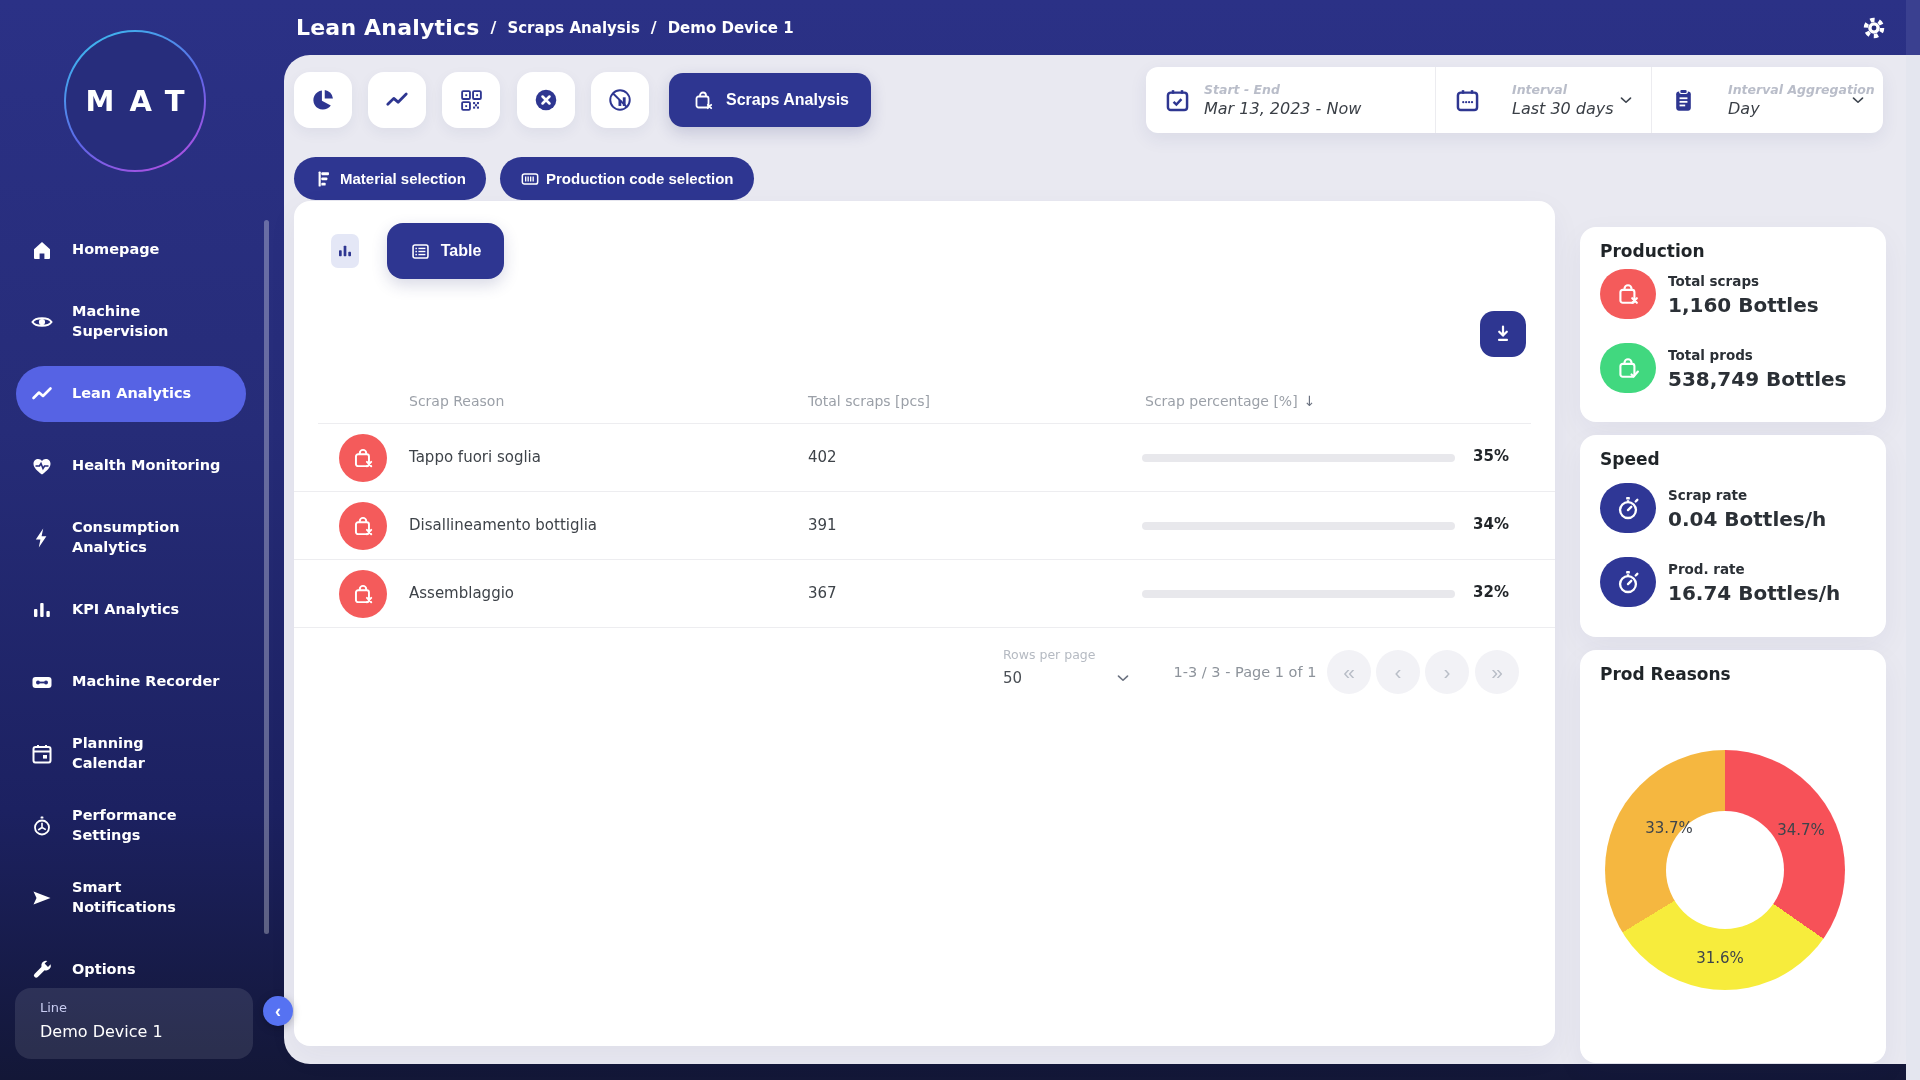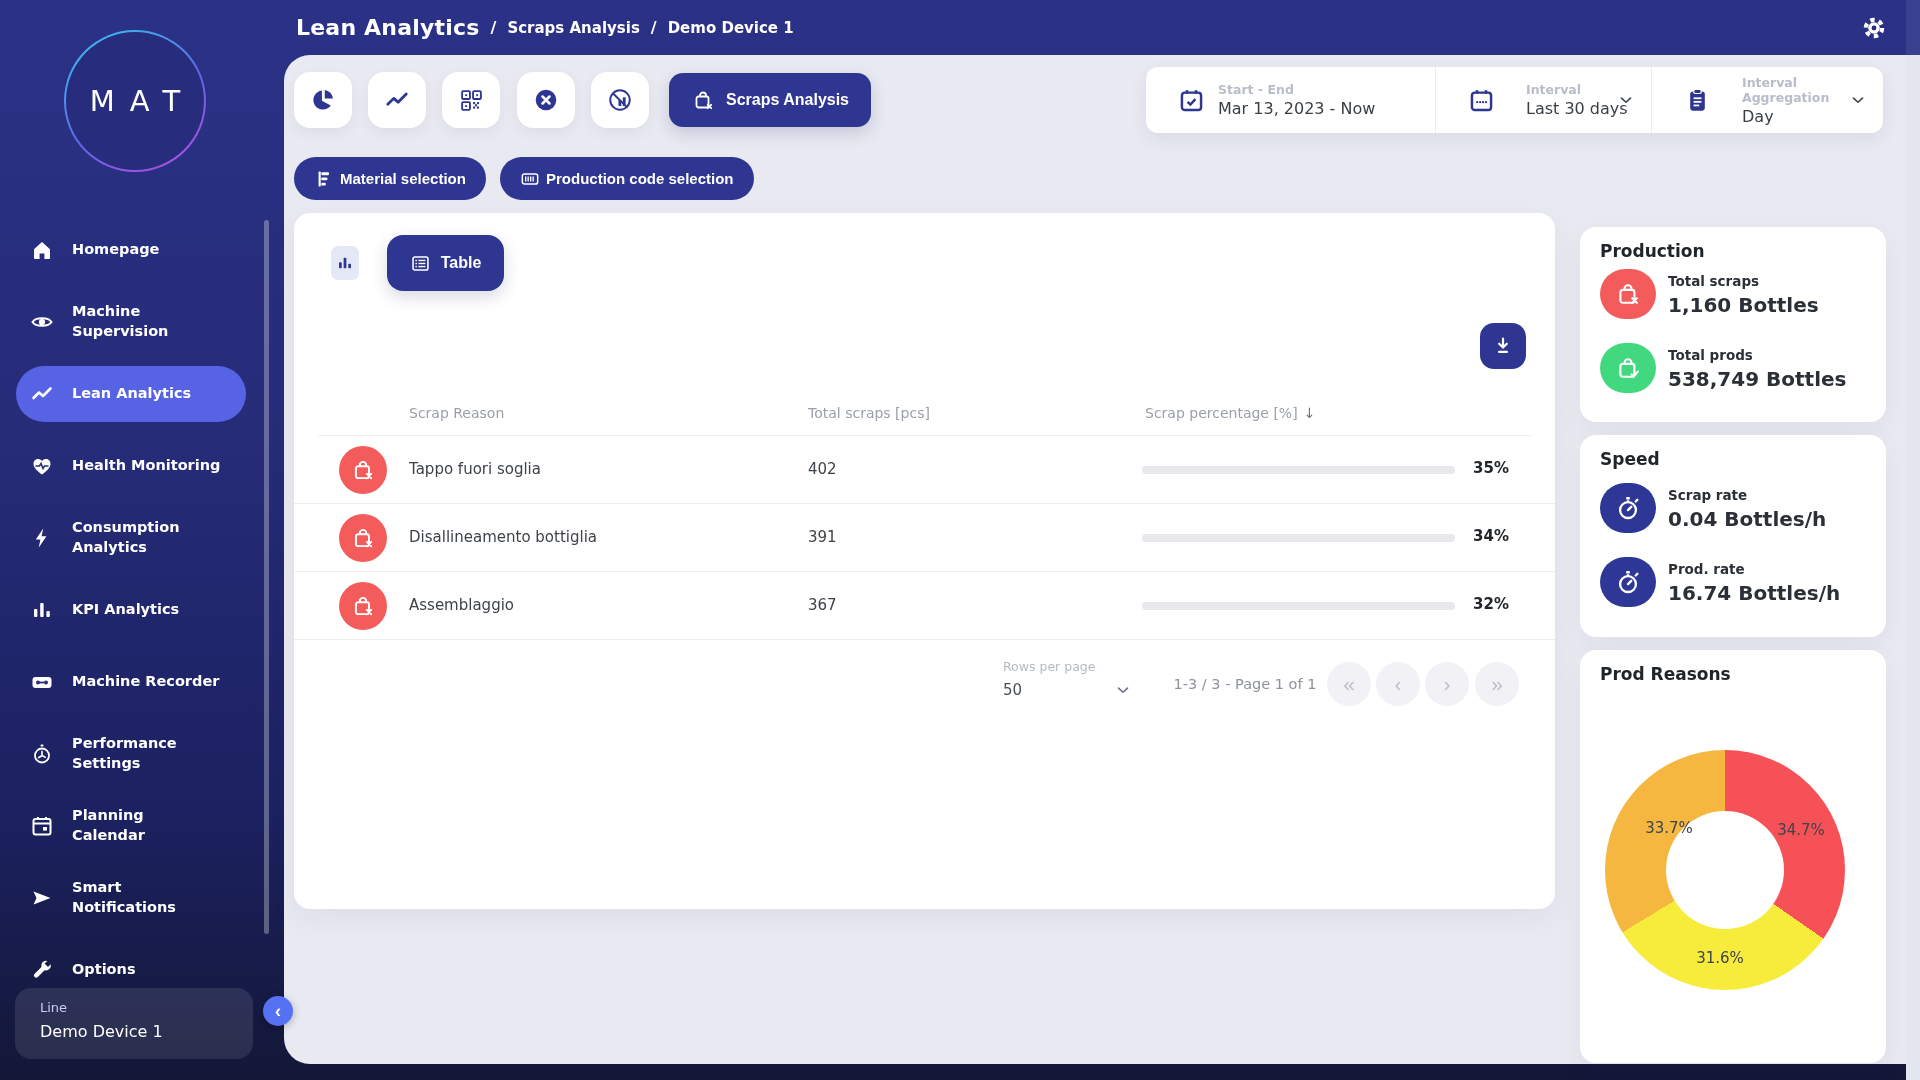--- a/index.html
+++ b/index.html
@@ -16,21 +16,21 @@
   .page-title { color:#fff; font-size:22px; font-weight:700; letter-spacing:.2px; }
   .crumb-sep { color:#fff; font-size:16px; font-weight:600; }
   .crumb { color:#fff; font-size:15px; font-weight:600; }
   .gear-btn { position:absolute; top:14px; right:32px; width:28px; height:28px; cursor:pointer; z-index:4; }
 
   
   .sidebar { position:absolute; left:0; top:0; bottom:0; width:284px; z-index:5; }
   .logo-ring { position:absolute; left:64px; top:30px; width:142px; height:142px; border-radius:50%;
     background:linear-gradient(150deg,#37C9F0 0%,#5E66E8 55%,#C44AE0 100%); padding:2px; }
   .logo-inner { width:100%; height:100%; border-radius:50%; background:#272D7C; display:flex; align-items:center; justify-content:center; }
-  .logo-text { color:#fff; font-size:29px; font-weight:400; letter-spacing:15px; margin-right:-15px; }
+  .logo-text { color:#fff; font-size:29px; font-weight:700; letter-spacing:15px; margin-right:-15px; }
   .nav { position:absolute; top:214px; left:0; width:284px; }
   .nav-item { height:72px; display:flex; align-items:center; padding-left:30px; cursor:pointer; }
   .nav-item.active { height:56px; margin:8px 38px 8px 16px; padding-left:14px; background:#5663E4; border-radius:28px; }
   .nav-icon { width:24px; height:24px; flex:0 0 24px; }
   .nav-label { color:#fff; font-size:14.5px; font-weight:700; line-height:1.35; margin-left:18px; white-space:pre-line; }
   .side-scroll { position:absolute; left:264px; top:220px; width:5px; height:714px; border-radius:3px; background:rgba(255,255,255,.30); }
   .device-box { position:absolute; left:15px; top:988px; width:238px; height:71px; border-radius:16px;
     background:rgba(255,255,255,.10); padding:12px 0 0 25px; cursor:pointer; }
   .device-label { color:#C9CDF2; font-size:13px; }
   .device-value { color:#fff; font-size:16px; margin-top:7px; }
@@ -47,36 +47,36 @@
   
   .sq-btn { position:absolute; top:17px; width:58px; height:56px; background:#fff; border-radius:16px; border:none;
     display:flex; align-items:center; justify-content:center; cursor:pointer; box-shadow:0 5px 14px rgba(40,45,110,.06); }
   .scraps-btn { position:absolute; left:385px; top:18px; width:202px; height:54px; background:#2E3691; border:none;
     border-radius:14px; display:flex; align-items:center; justify-content:center; gap:11px; cursor:pointer;
     color:#fff; font-size:16px; font-weight:700; box-shadow:0 6px 16px rgba(40,45,110,.18); }
 
   
   .filter-card { position:absolute; left:862px; top:12px; width:737px; height:66px; background:#fff; border-radius:12px;
     display:flex; box-shadow:0 6px 18px rgba(40,45,110,.08); }
-  .filter-sec { display:flex; align-items:center; padding-left:32px; position:relative; cursor:pointer; }
+  .filter-sec { display:flex; align-items:center; padding-left:18px; position:relative; cursor:pointer;font-style:italic; }
   .filter-sec + .filter-sec { border-left:1px solid #ECECF0;gap:18px; }
   .fs1 { width:289px; } .fs2 { width:216px; } .fs3 { width:232px; }
   .filter-icon { width:27px; height:27px; margin-right:13px; flex:0 0 27px; }
   .filter-lines { display:flex; flex-direction:column; gap:2px; }
   .filter-label { font-size:12.5px; color:#B9BDC9; font-weight:600; }
   .filter-value { font-size:16px; color:#3A3F46; }
   .filter-chevron { position:absolute; right:16px; top:24px; width:18px; height:18px; }
 
   
   .sel-btn { position:absolute; top:102px; height:43px; background:#2E3691; border:none; border-radius:22px;
     display:flex; align-items:center; gap:6px; padding:0 20px; color:#fff; font-size:15px; font-weight:700; cursor:pointer; }
   .mat-btn { left:10px; } .prod-btn { left:216px; }
 
   
-  .main-card { position:absolute; left:10px; top:158px; width:1261px; height:696px; background:#fff; border-radius:16px;
+  .main-card { position:absolute; left:10px; top:146px; width:1261px; height:845px; background:#fff; border-radius:16px;
     box-shadow:0 10px 30px rgba(30,35,90,.05); }
   .chart-toggle { position:absolute; left:37px; top:33px; width:28px; height:34px; background:#E4E7F6; border:none;
     border-radius:7px; display:flex; align-items:center; justify-content:center; cursor:pointer; }
   .table-pill { position:absolute; left:93px; top:22px; width:117px; height:56px; background:#2E3691; border:none;
     border-radius:16px; display:flex; align-items:center; justify-content:center; gap:10px; color:#fff; font-size:16px;
     font-weight:700; cursor:pointer; box-shadow:0 6px 16px rgba(40,45,110,.18); }
   .download-btn { position:absolute; left:1186px; top:110px; width:46px; height:46px; background:#2E3691; border:none;
     border-radius:14px; display:flex; align-items:center; justify-content:center; cursor:pointer; }
   .thead { position:absolute; left:0; top:192px; width:100%; height:22px; font-size:14px; color:#9BA0A8; }
   .th-reason { position:absolute; left:115px; cursor:pointer; }
@@ -208,42 +208,42 @@
             <circle cx="8" cy="12.5" r="2" fill="#272D7C"></circle>
             <circle cx="16" cy="12.5" r="2" fill="#272D7C"></circle>
             <rect x="9.5" y="11.6" width="5" height="1.8" fill="#272D7C"></rect>
           </svg>
       </span>
       <span class="nav-label">Machine Recorder</span>
     </div>
     <div class="nav-item">
       <span class="nav-icon">
         <svg viewBox="0 0 24 24" width="24" height="24">
+            <rect x="3.5" y="5" width="17" height="15.5" rx="2" fill="none" stroke="#fff" stroke-width="2"></rect>
+            <line x1="3.5" y1="9.5" x2="20.5" y2="9.5" stroke="#fff" stroke-width="2"></line>
+            <line x1="8" y1="3" x2="8" y2="6" stroke="#fff" stroke-width="2"></line>
+            <line x1="16" y1="3" x2="16" y2="6" stroke="#fff" stroke-width="2"></line>
+            <rect x="13" y="13" width="4" height="3.6" fill="#fff"></rect>
+          </svg>
+      </span>
+      <span class="nav-label">Planning
+Calendar</span>
+    </div>
+    <div class="nav-item">
+      <span class="nav-icon">
+        <svg viewBox="0 0 24 24" width="24" height="24">
             <circle cx="12" cy="13.5" r="7" fill="none" stroke="#fff" stroke-width="1.8"></circle>
             <line x1="12" y1="13.5" x2="12" y2="8.8" stroke="#fff" stroke-width="1.6"></line>
             <line x1="12" y1="13.5" x2="15.8" y2="15.6" stroke="#fff" stroke-width="1.6"></line>
             <line x1="12" y1="13.5" x2="8.2" y2="16" stroke="#fff" stroke-width="1.6"></line>
             <rect x="10.6" y="2.6" width="2.8" height="2" rx="0.5" fill="#fff"></rect>
           </svg>
       </span>
       <span class="nav-label">Performance
 Settings</span>
-    </div>
-    <div class="nav-item">
-      <span class="nav-icon">
-        <svg viewBox="0 0 24 24" width="24" height="24">
-            <rect x="3.5" y="5" width="17" height="15.5" rx="2" fill="none" stroke="#fff" stroke-width="2"></rect>
-            <line x1="3.5" y1="9.5" x2="20.5" y2="9.5" stroke="#fff" stroke-width="2"></line>
-            <line x1="8" y1="3" x2="8" y2="6" stroke="#fff" stroke-width="2"></line>
-            <line x1="16" y1="3" x2="16" y2="6" stroke="#fff" stroke-width="2"></line>
-            <rect x="13" y="13" width="4" height="3.6" fill="#fff"></rect>
-          </svg>
-      </span>
-      <span class="nav-label">Planning
-Calendar</span>
     </div>
     <div class="nav-item">
       <span class="nav-icon">
         <svg viewBox="0 0 24 24" width="24" height="24">
             <path d="M3.5 5.5 20.5 12 3.5 18.5l3-6.5z" fill="#fff"></path>
           </svg>
       </span>
       <span class="nav-label">Smart
 Notifications</span>
     </div>

